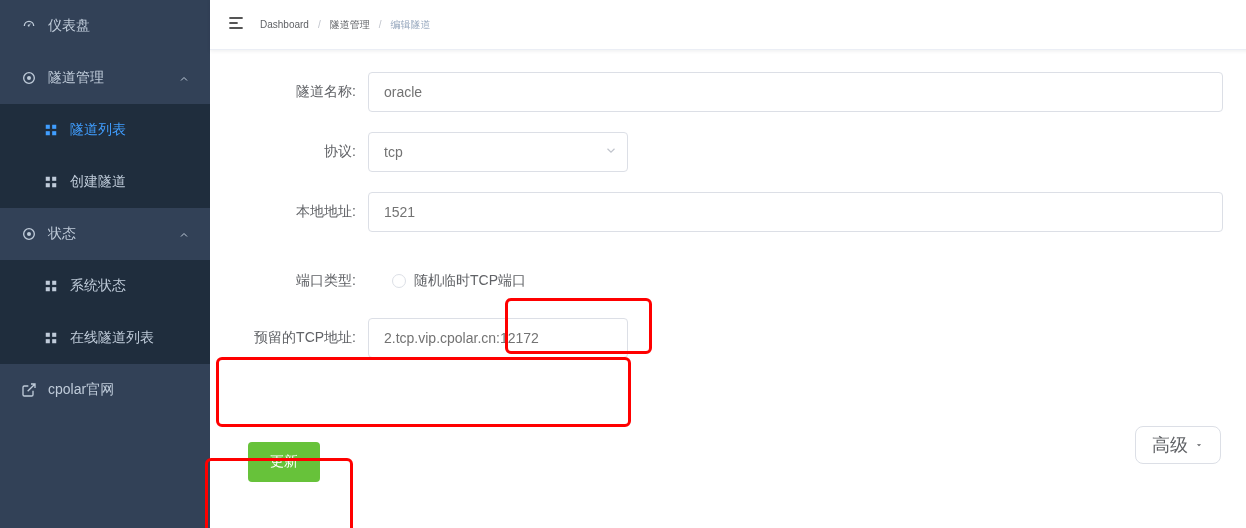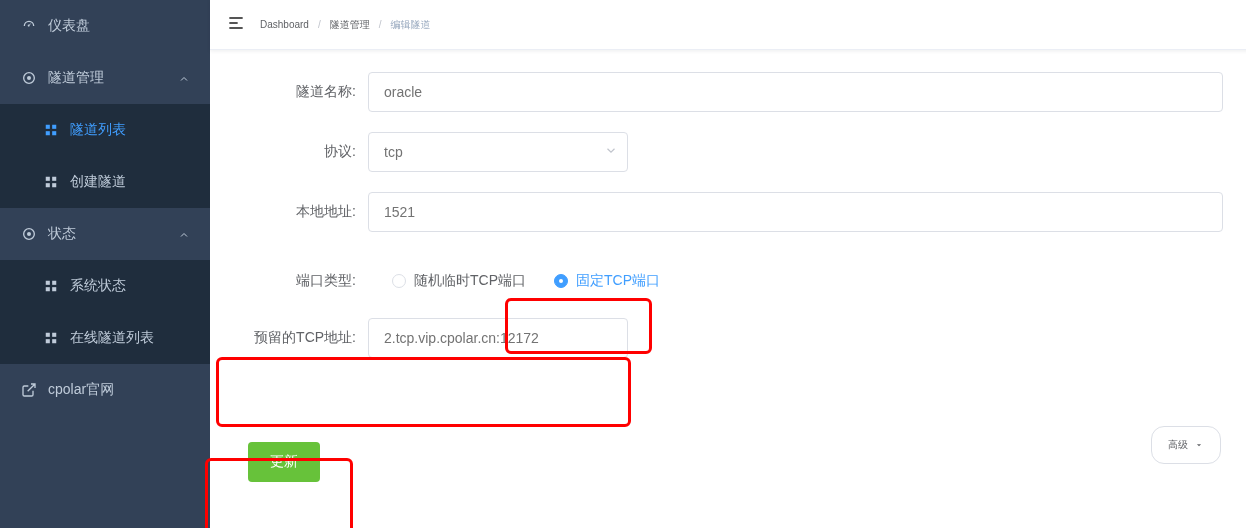--- a/index.html
+++ b/index.html
@@ -40,21 +40,21 @@
     .radio.checked .radio-dot { border-color: #409EFF; background: #409EFF; }
     .radio.checked .radio-dot::after { content: ''; width: 4px; height: 4px; background: #fff; border-radius: 50%; }
     .radio.checked .radio-text { color: #409EFF; }
     .radio-text { color: #606266; }
     
     .highlight-box { border: 3px solid #ff0000; border-radius: 6px; position: absolute; pointer-events: none; }
     .hl1 { left: 295px; top: 248px; width: 147px; height: 56px; }
     .hl2 { left: 6px; top: 307px; width: 415px; height: 70px; }
     .hl3 { left: -5px; top: 408px; width: 148px; height: 76px; }
     
-    .btn-advanced { position: absolute; right: 30px; top: 376px; height: 38px; padding: 0 16px; border: 1px solid #dcdfe6; border-radius: 13px; background: #fff; color: #606266; display: inline-flex; align-items: center; cursor: pointer; font-size: 10px; justify-content: space-between; }
+    .btn-advanced { position: absolute; right: 30px; top: 376px; height: 38px; padding: 0 16px; border: 1px solid #dcdfe6; border-radius: 8px; background: #fff; color: #606266; display: inline-flex; align-items: center; cursor: pointer; font-size: 18px; justify-content: space-between; }
     .btn-advanced .caret { margin-left: 6px; display: inline-flex; }
     .btn-update { height: 40px; padding: 0 22px; background: #67C23A; color: #fff; border: none; border-radius: 4px; font-size: 14px; cursor: pointer; }
   </style>
 </head>
 <body>
 
 <div class="layout">
   <nav class="sidebar">
     <div class="menu-item">
       <span class="menu-icon">
@@ -191,24 +191,20 @@
           <input class="input wide" type="text" value="1521" style="">
         </div>
       </div>
       <div class="form-row" style="margin-top:32px;gap:12px;">
         <label class="form-label">端口类型:</label>
         <div class="form-field radio-group">
           <label class="radio">
             <span class="radio-dot"></span>
             <span class="radio-text">随机临时TCP端口</span>
           </label>
-          <label class="radio checked">
-            <span class="radio-dot"></span>
-            <span class="radio-text">固定TCP端口</span>
-          </label>
         </div>
       </div>
       <div class="form-row">
         <label class="form-label">预留的TCP地址:</label>
         <div class="form-field">
           <input class="input addr" type="text" value="2.tcp.vip.cpolar.cn:12172" style="">
         </div>
       </div>
 
       <button class="btn-advanced">

